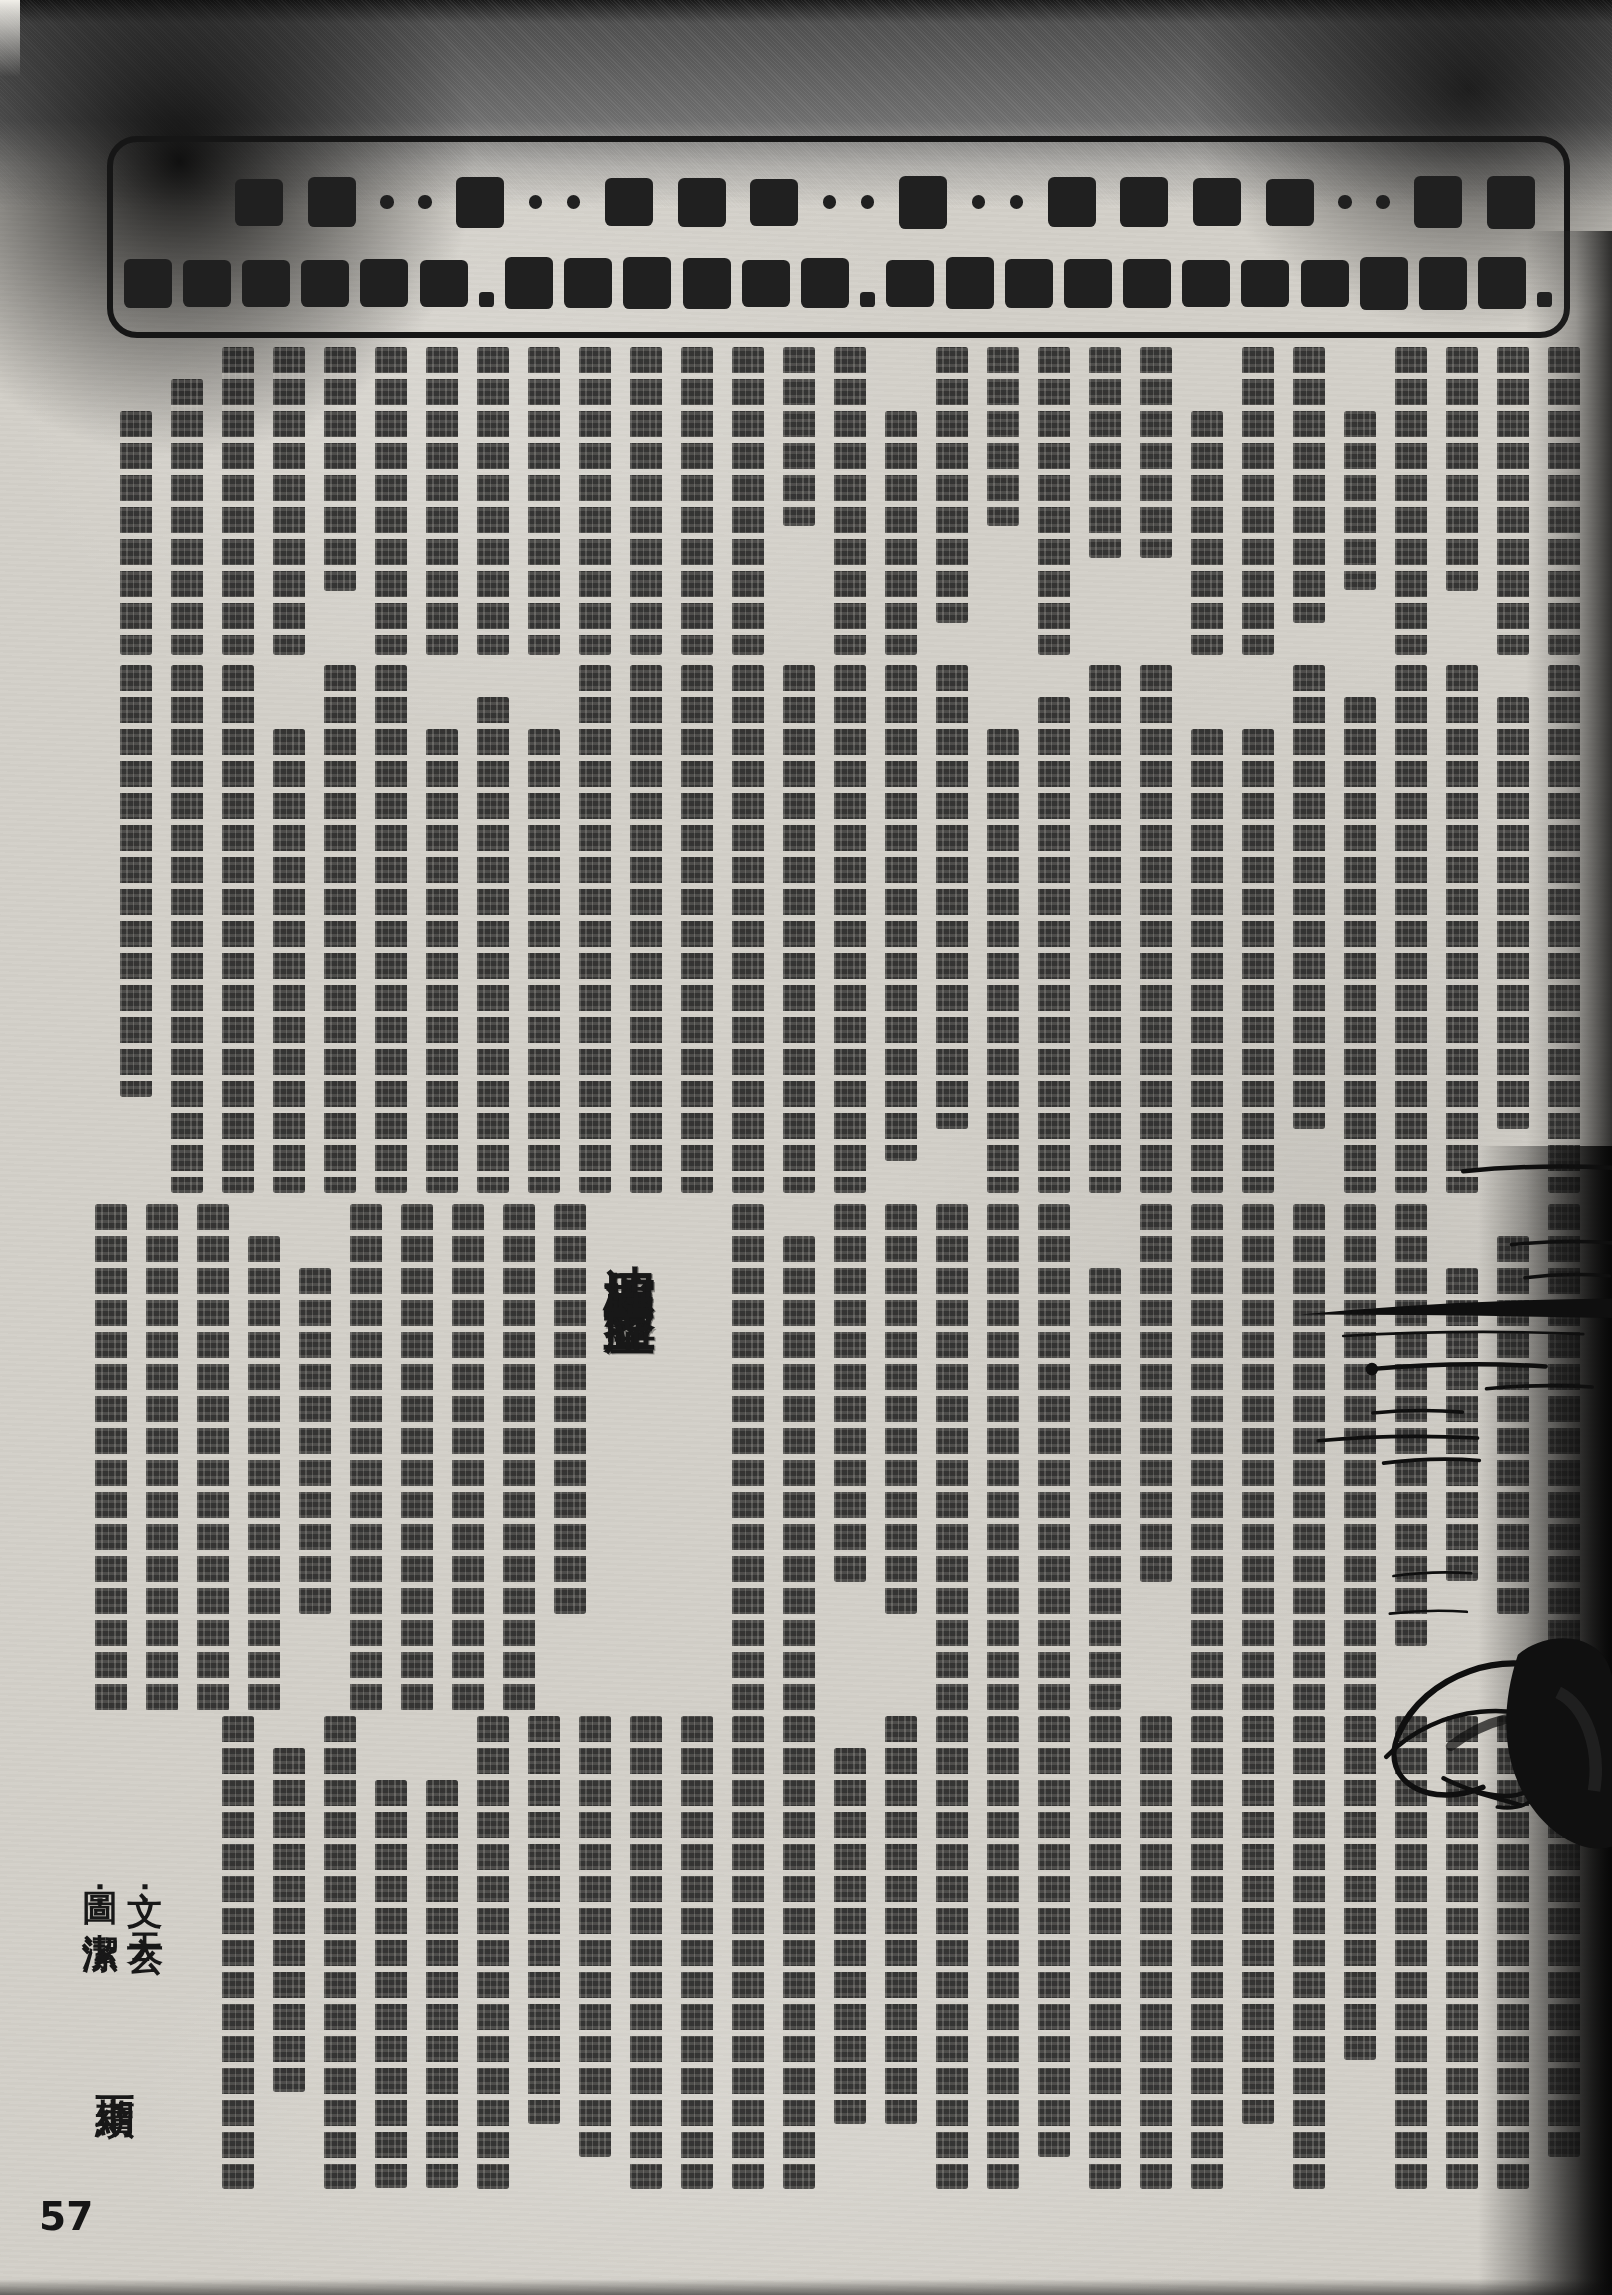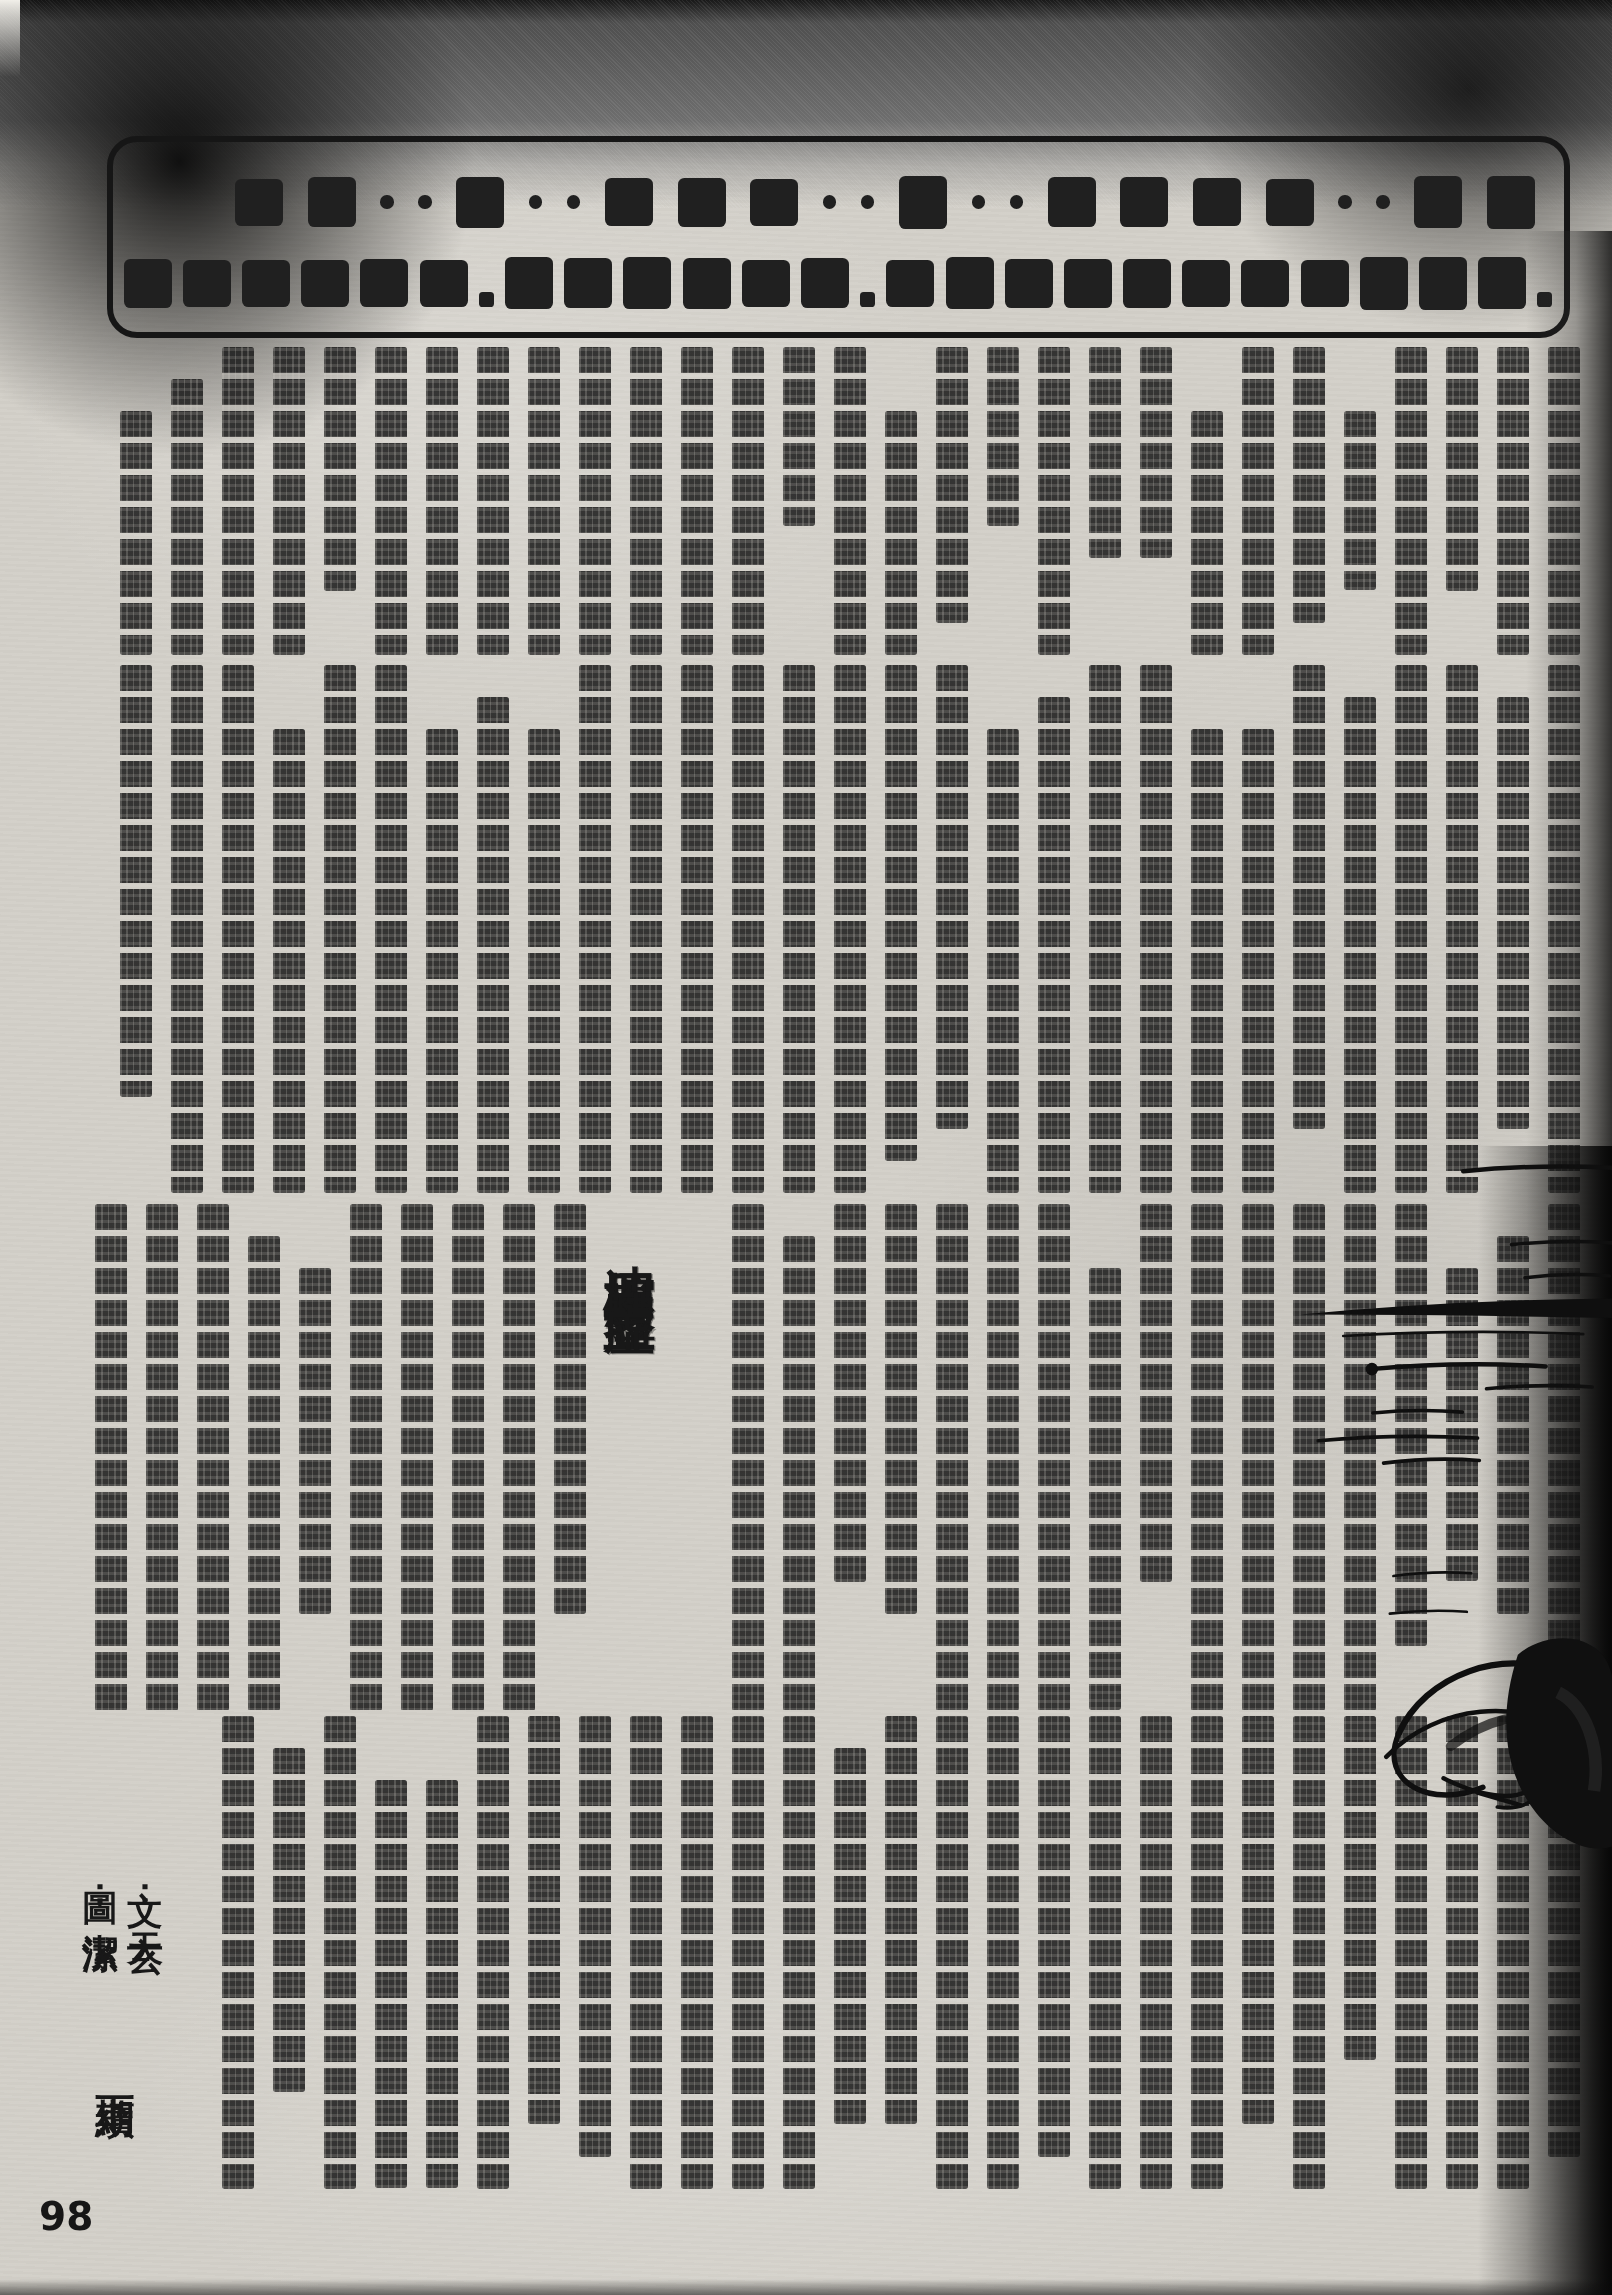--- a/index.html
+++ b/index.html
@@ -250,21 +250,21 @@
       <div class="gcol" style="height: 408px; margin-top: 64px;"></div>
       <div class="gcol" style="height: 408px; margin-top: 64px;"></div>
       <div class="gcol" style="height: 473px; margin-top: 0px;"></div>
       <div class="gcol" style="height: 344px; margin-top: 32px;"></div>
       <div class="gcol" style="height: 473px; margin-top: 0px;"></div>
     </div>
 
   <div class="credit credit-author vtext">文：天玄</div>
   <div class="credit credit-artist vtext">圖：潔潔</div>
   <div class="next-issue vtext">下期續</div>
-  <div class="page-number">98</div>
+  <div class="page-number">57</div>
 
   <svg class="ink" width="1612" height="2295" viewBox="0 0 1800 2563">
     <g stroke="#0f0f0f" fill="none" stroke-linecap="round">
       <path d="M1634 1308 Q1715 1300 1800 1304" stroke-width="5"></path>
       <path d="M1688 1390 Q1745 1384 1800 1388" stroke-width="4"></path>
       <path d="M1703 1427 Q1750 1421 1797 1425" stroke-width="4"></path>
       <path d="M1500 1492 Q1640 1484 1768 1490" stroke-width="3"></path>
       <path d="M1530 1529 Q1630 1520 1726 1526" stroke-width="5"></path>
       <path d="M1660 1551 Q1720 1545 1778 1549" stroke-width="4"></path>
       <path d="M1533 1578 Q1583 1573 1633 1577" stroke-width="4"></path>

